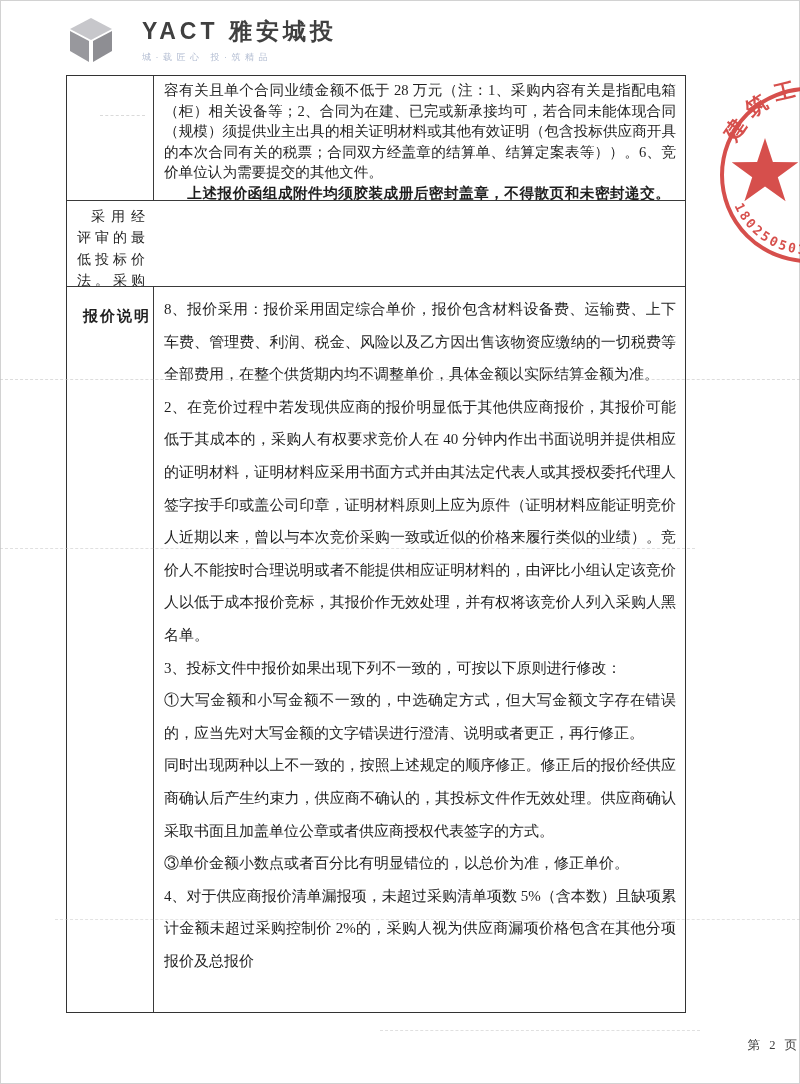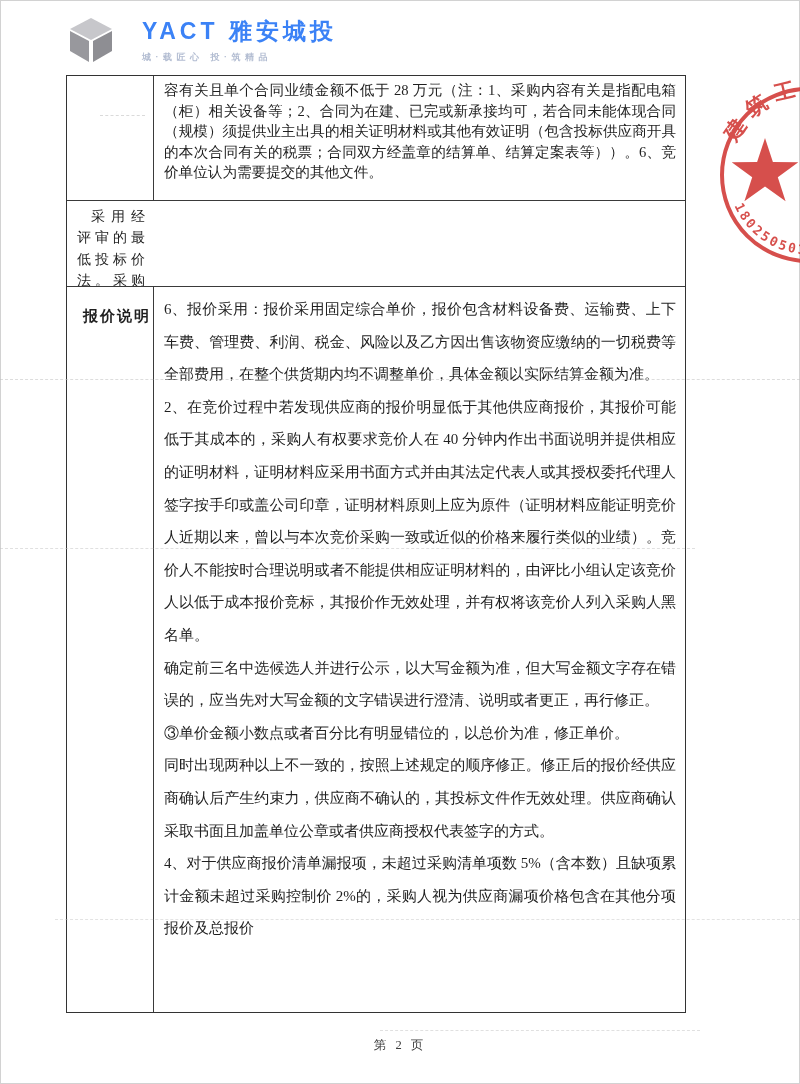--- a/index.html
+++ b/index.html
@@ -16,26 +16,26 @@
     position:absolute; inset:0;
     border:1px solid #d2d2d2;
     pointer-events:none;
   }
   
   .header { position:absolute; left:66px; top:10px; height:58px; }
   .logo-cube { position:absolute; left:0; top:4px; }
   .logo-words { position:absolute; left:76px; top:6px; white-space:nowrap; }
   .logo-title {
     font-family:"Liberation Sans","DejaVu Sans",sans-serif;
-    font-size:23px; font-weight:bold; color:#3b82f6; letter-spacing:4px;
+    font-size:23px; font-weight:bold; color:#404040; letter-spacing:4px;
   }
   .logo-tagline {
     margin-top:4px;
     font-family:"Liberation Sans","DejaVu Sans",sans-serif;
-    font-size:9px; color:#b3bdd2; letter-spacing:4.5px;font-weight:bold;
+    font-size:9px; color:#b3bdd2; letter-spacing:4.5px;
   }
   
   .seal { position:absolute; left:708px; top:80px; width:92px; height:190px; }
   
   .doc-table {
     position:absolute; left:66px; top:75px; width:620px; height:938px;
     border:1.6px solid #333;
     display:grid;
     grid-template-rows:124px 86px 1fr;
   }
@@ -53,21 +53,21 @@
   .r1 .t-content { font-size:14.6px; line-height:20.6px; }
   .r1 .bold-line { display:block; font-weight:700; text-indent:1.6em; letter-spacing:0.5px; }
   
   .r2 .t-content { font-size:14px; line-height:21.4px; text-indent:1em; padding-top:5px; }
   
   .r3 .t-content { font-size:15px; line-height:32.6px; padding-top:6px; }
   .r3 .t-content p { margin:0; }
   
   .footer {
     position:absolute; left:0; top:1037px; width:100%;
-    text-align:center; font-size:12.5px; letter-spacing:3px; color:#3c3c3c;
+    text-align:right; font-size:12.5px; letter-spacing:3px; color:#3c3c3c;
   }
   
   .artifact { position:absolute; border-top:1px dashed #c3c3c3; height:0; pointer-events:none; }
 </style>
 </head>
 <body>
 
 <div class="page-edge"></div>
 
 <div class="header">
@@ -96,35 +96,37 @@
     </text>
   </g>
 </svg>
 
 <div class="doc-table">
 
   <div class="t-row r1">
     <div class="t-label"></div>
     <div class="t-content">
       <span>容有关且单个合同业绩金额不低于 28 万元（注：1、采购内容有关是指配电箱（柜）相关设备等；2、合同为在建、已完或新承接均可，若合同未能体现合同（规模）须提供业主出具的相关证明材料或其他有效证明（包含投标供应商开具的本次合同有关的税票；合同双方经盖章的结算单、结算定案表等））。6、竞价单位认为需要提交的其他文件。</span>
+      <span class="bold-line">上述报价函组成附件均须胶装成册后密封盖章，不得散页和未密封递交。</span>
     </div>
   </div>
 
   <div class="t-row r2">
     <div class="t-content">采用经评审的最低投标价法。采购人对竞价人的不含税报价进行评比，确定前三名中选候选人并进行公示。在公示结束后由采购人自主确定最终中选人，达到优质采购的目的。评审时，若供应商 U 盘中的竞价文件电子版与纸质竞价文件不一致时，按照供应商提交的纸质竞价文件进行评比。</div>
   </div>
 
   <div class="t-row r3">
     <div class="t-label centered">报价说明</div>
     <div class="t-content">
-      <p>6、报价采用：报价采用固定综合单价，报价包含材料设备费、运输费、上下车费、管理费、利润、税金、风险以及乙方因出售该物资应缴纳的一切税费等全部费用，在整个供货期内均不调整单价，具体金额以实际结算金额为准。</p>
+      <p>8、报价采用：报价采用固定综合单价，报价包含材料设备费、运输费、上下车费、管理费、利润、税金、风险以及乙方因出售该物资应缴纳的一切税费等全部费用，在整个供货期内均不调整单价，具体金额以实际结算金额为准。</p>
       <p>2、在竞价过程中若发现供应商的报价明显低于其他供应商报价，其报价可能低于其成本的，采购人有权要求竞价人在 40 分钟内作出书面说明并提供相应的证明材料，证明材料应采用书面方式并由其法定代表人或其授权委托代理人签字按手印或盖公司印章，证明材料原则上应为原件（证明材料应能证明竞价人近期以来，曾以与本次竞价采购一致或近似的价格来履行类似的业绩）。竞价人不能按时合理说明或者不能提供相应证明材料的，由评比小组认定该竞价人以低于成本报价竞标，其报价作无效处理，并有权将该竞价人列入采购人黑名单。</p>
-      <p>确定前三名中选候选人并进行公示，以大写金额为准，但大写金额文字存在错误的，应当先对大写金额的文字错误进行澄清、说明或者更正，再行修正。</p>
+      <p>3、投标文件中报价如果出现下列不一致的，可按以下原则进行修改：</p>
+      <p>①大写金额和小写金额不一致的，中选确定方式，但大写金额文字存在错误的，应当先对大写金额的文字错误进行澄清、说明或者更正，再行修正。</p>
+      <p>同时出现两种以上不一致的，按照上述规定的顺序修正。修正后的报价经供应商确认后产生约束力，供应商不确认的，其投标文件作无效处理。供应商确认采取书面且加盖单位公章或者供应商授权代表签字的方式。</p>
       <p>③单价金额小数点或者百分比有明显错位的，以总价为准，修正单价。</p>
-      <p>同时出现两种以上不一致的，按照上述规定的顺序修正。修正后的报价经供应商确认后产生约束力，供应商不确认的，其投标文件作无效处理。供应商确认采取书面且加盖单位公章或者供应商授权代表签字的方式。</p>
       <p>4、对于供应商报价清单漏报项，未超过采购清单项数 5%（含本数）且缺项累计金额未超过采购控制价 2%的，采购人视为供应商漏项价格包含在其他分项报价及总报价</p>
     </div>
   </div>
 
 </div>
 
 <div class="artifact" style="top:379px; left:0; width:800px; opacity:.55;"></div>
 <div class="artifact" style="top:548px; left:0; width:695px; opacity:.5;"></div>
 <div class="artifact" style="top:919px; left:55px; width:745px; opacity:.45;"></div>
 <div class="artifact" style="top:1030px; left:380px; width:320px; opacity:.5;"></div>

